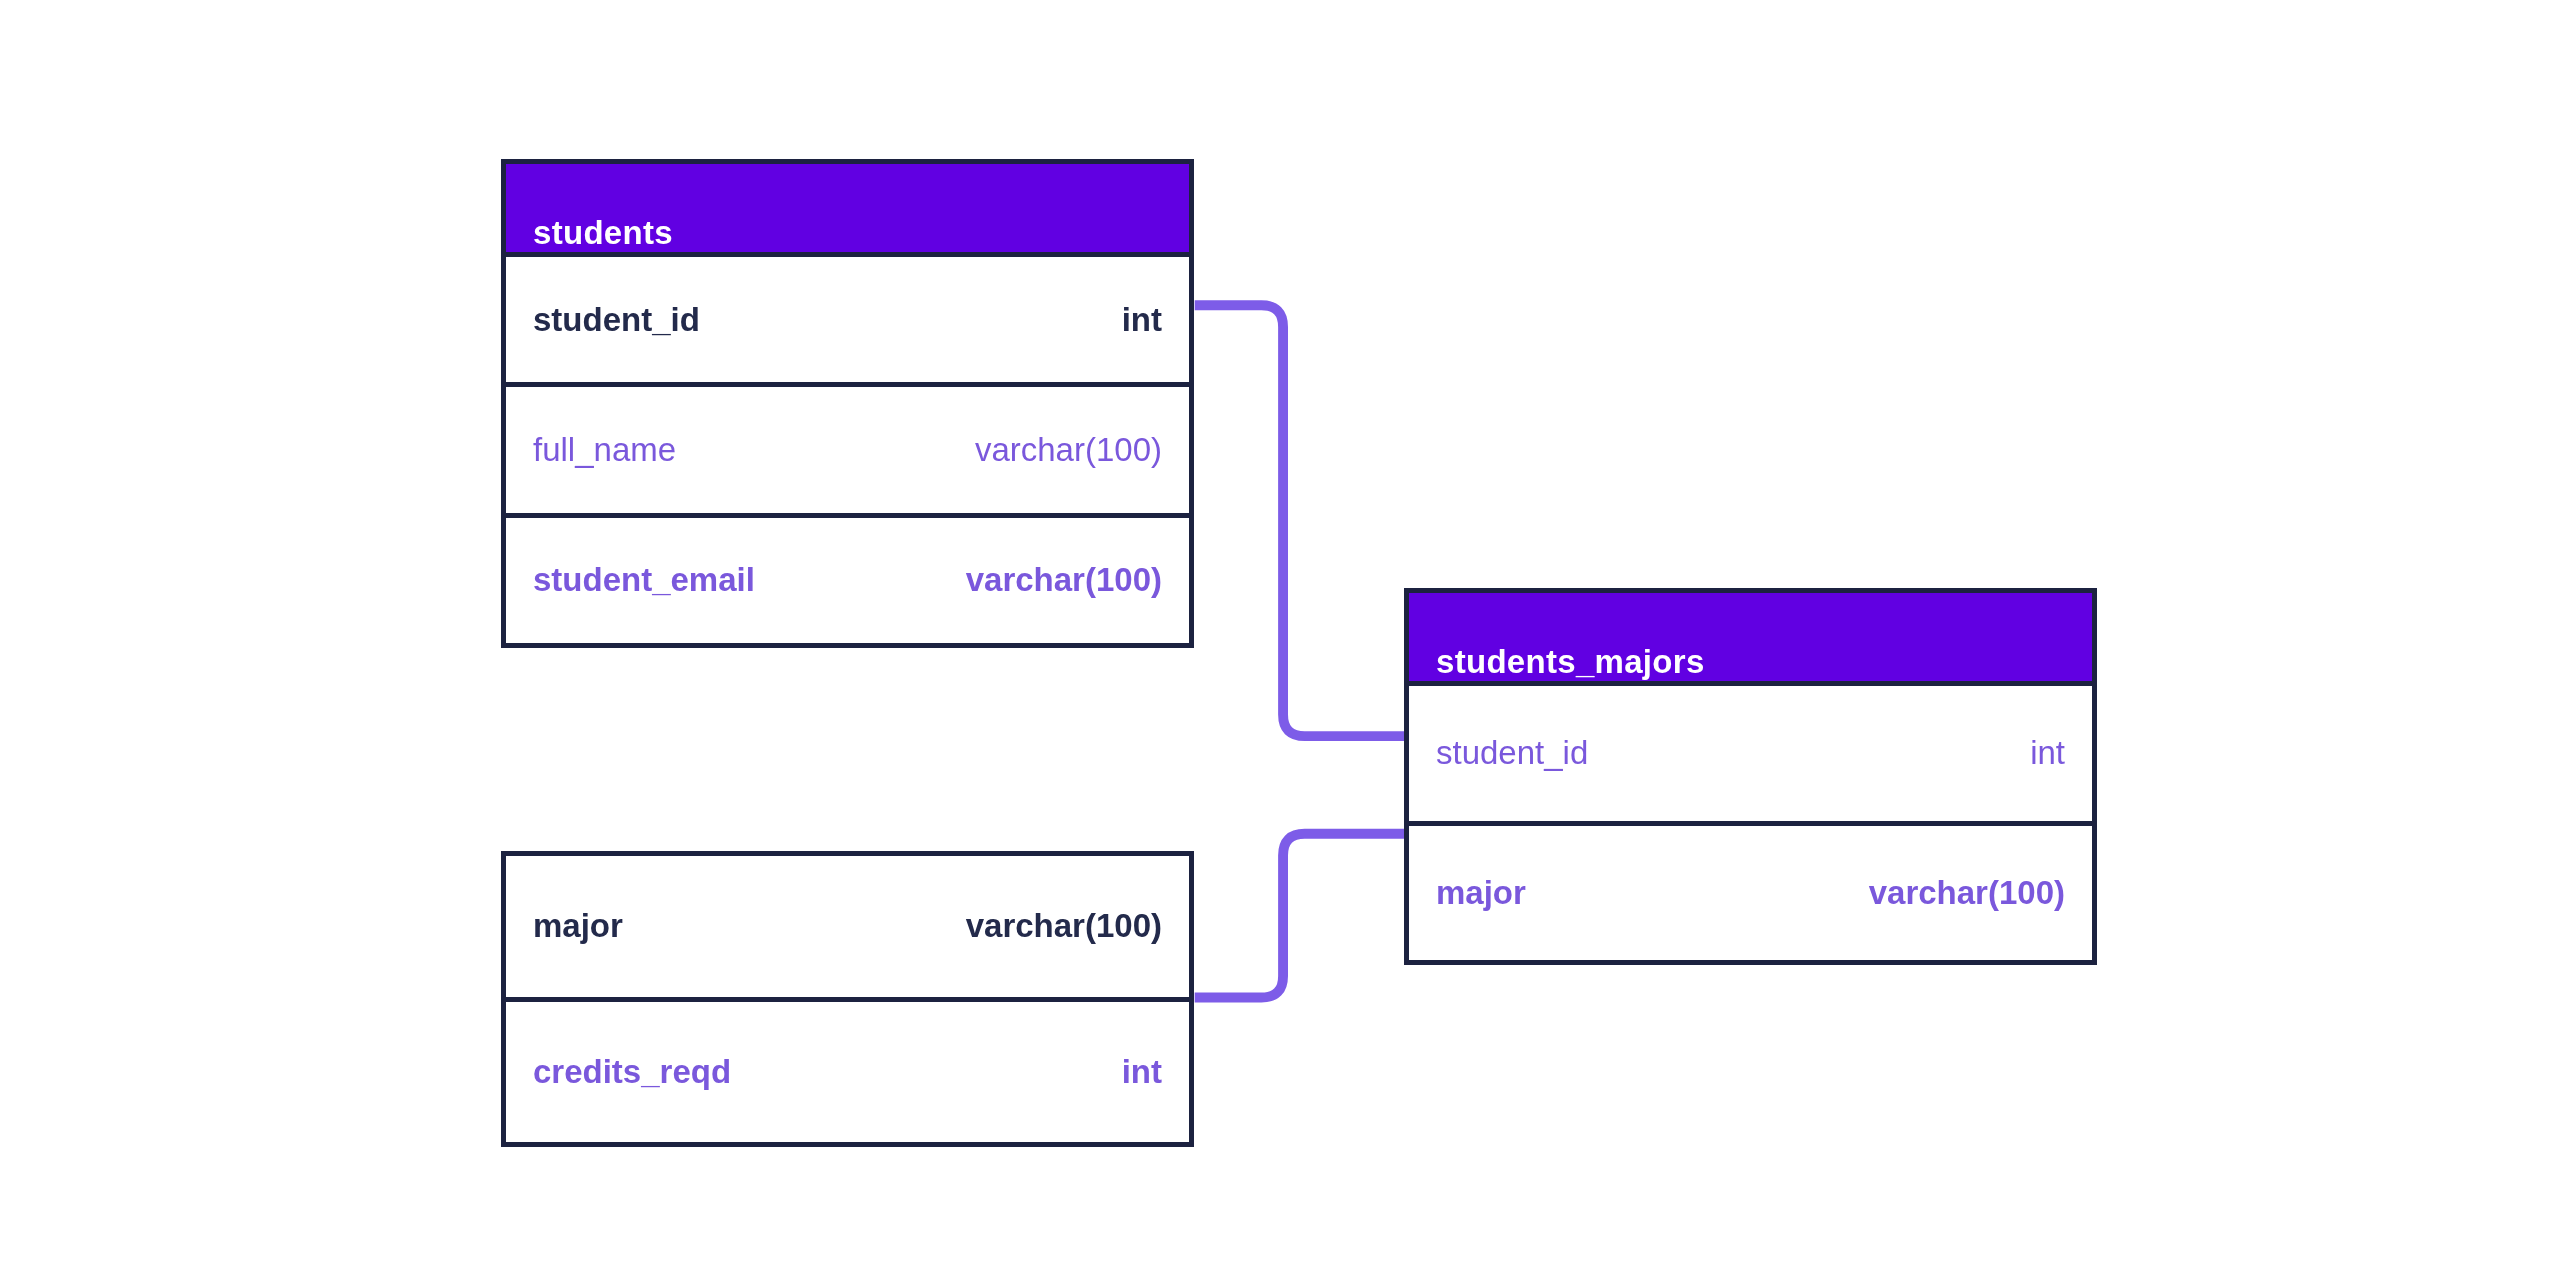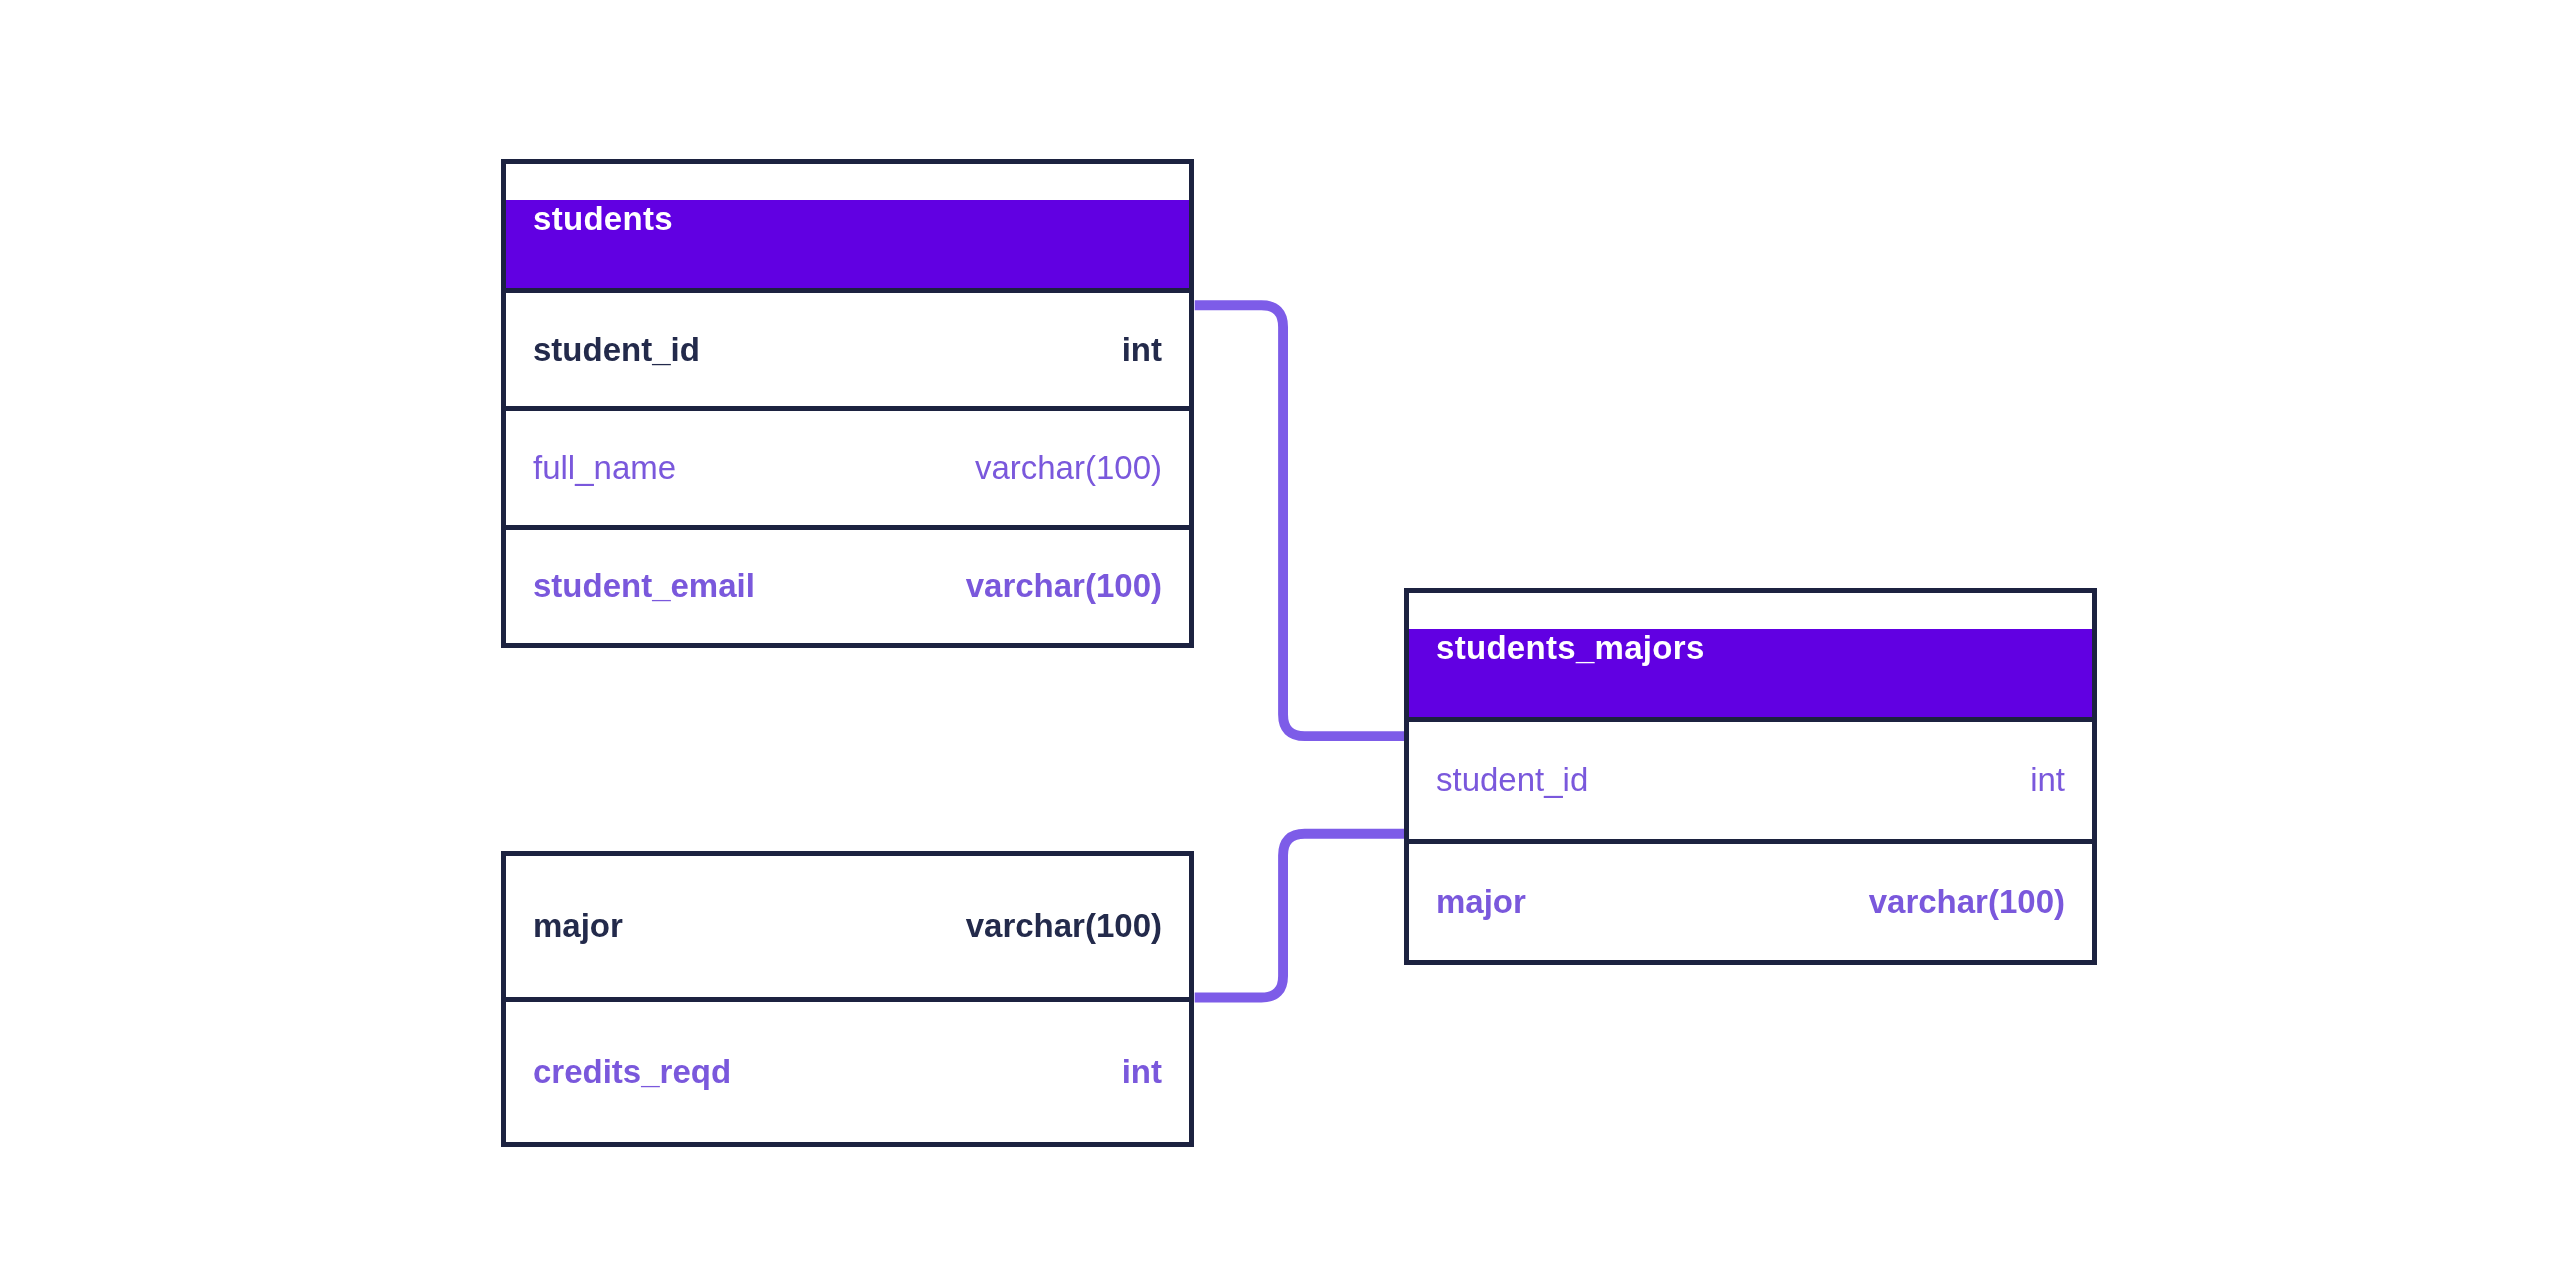--- a/index.html
+++ b/index.html
@@ -28,23 +28,22 @@
     background:#FFFFFF;
     display:flex;
     flex-direction:column;
   }
   .thead{
     height:93px;
     flex:0 0 93px;
     background:var(--violet);
     border-bottom:5.6px solid var(--ink);
     display:flex;
-    align-items:flex-start;
+    align-items:flex-end;
     padding:0 27px;
-    margin-top:36px;
   }
   .thead .tname{
     color:#FFFFFF;
     font-size:33px;
     font-weight:bold;
     letter-spacing:0.3px;
   }
   .row{
     flex:1 1 auto;
     display:flex;

